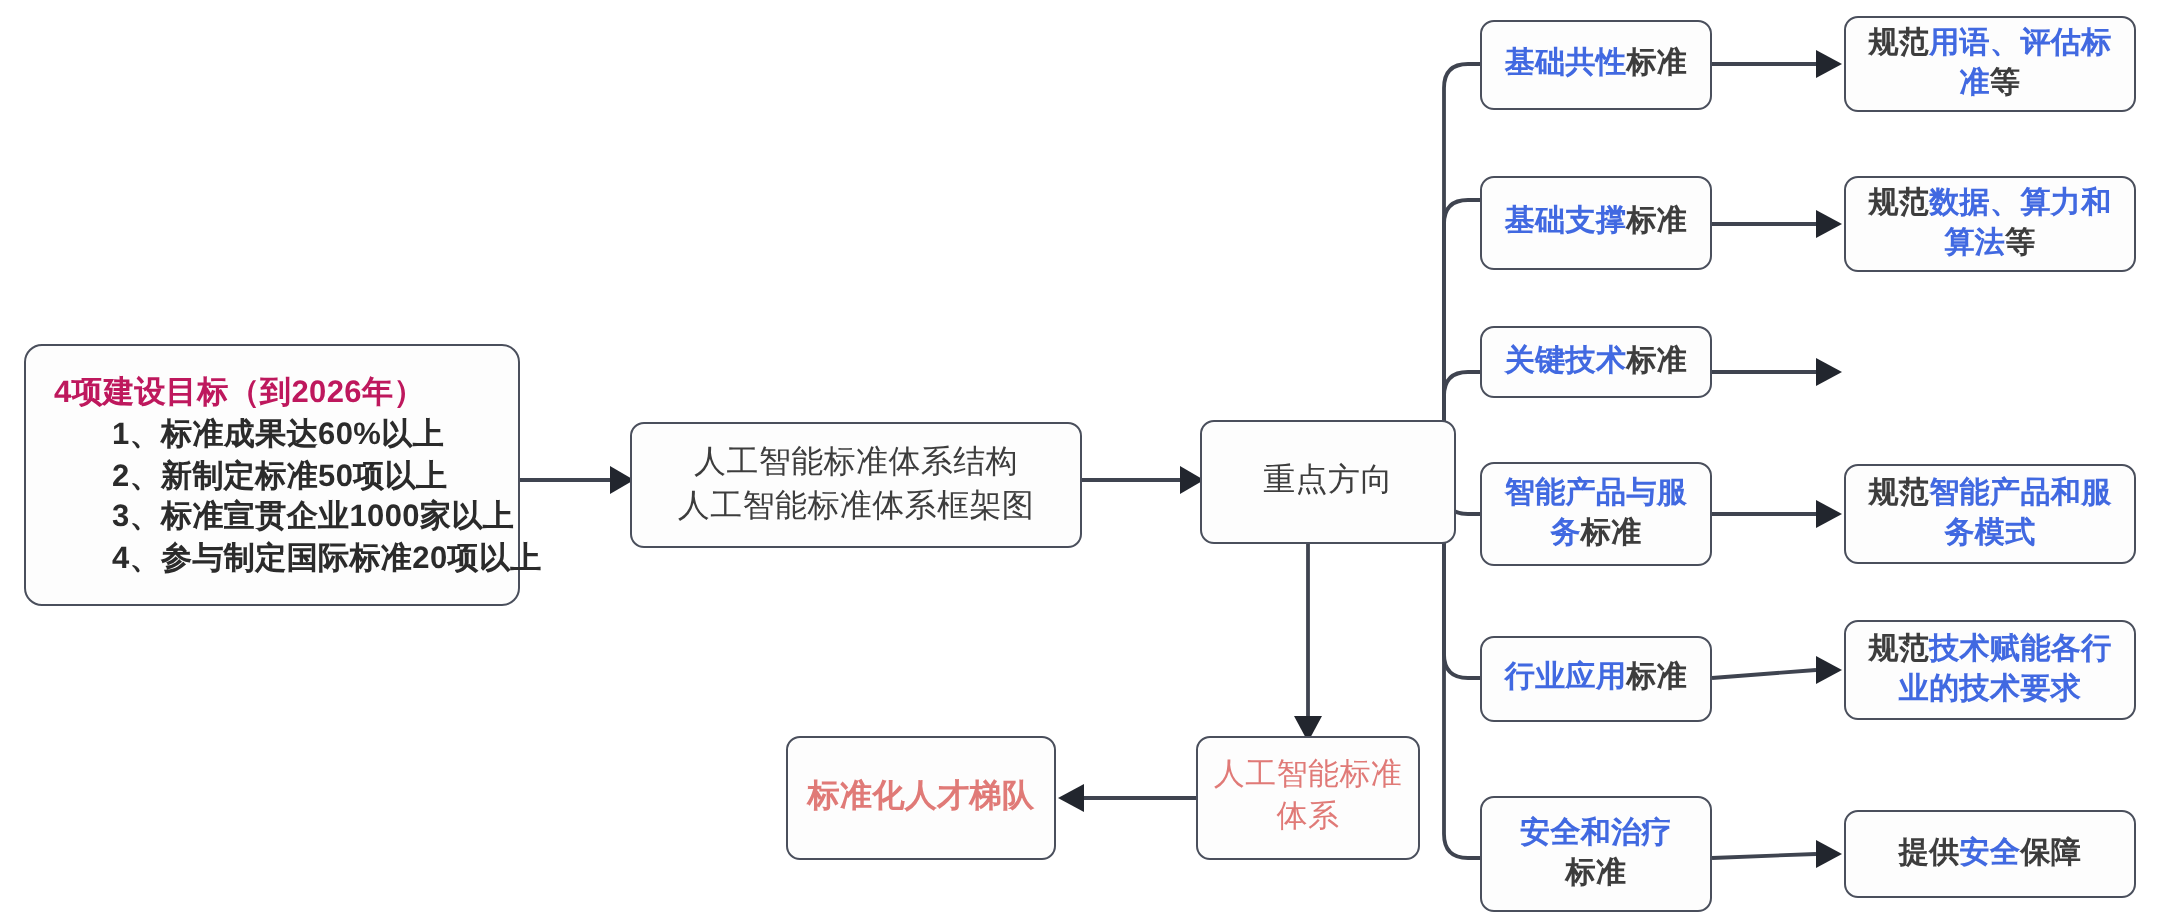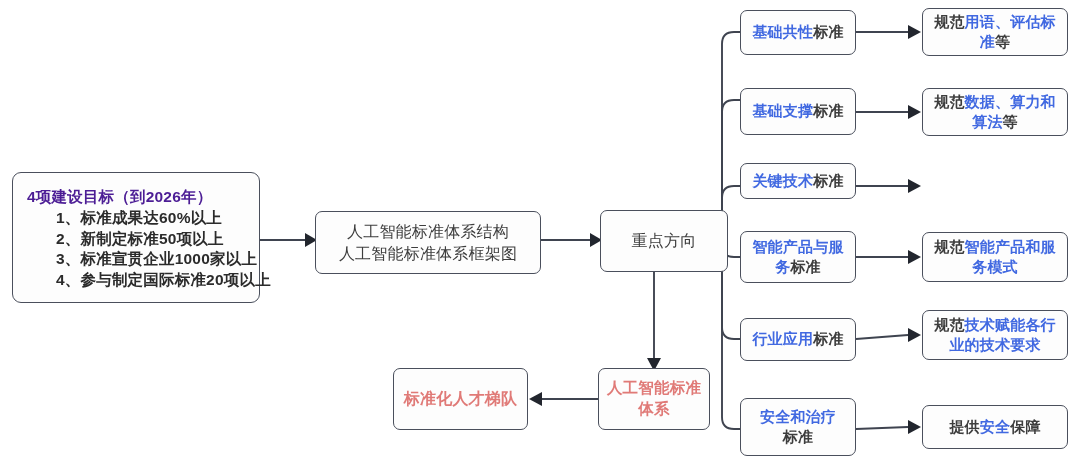--- a/index.html
+++ b/index.html
@@ -38,30 +38,30 @@
     justify-content: flex-start;
     font-size: 15.5px;
     border-radius: 9px;
   }
   #goal-box .inner {
     padding: 14px 0 0 14px;
     text-align: left;
     font-weight: 600;
     color: #2b2b2b;
   }
-  #goal-box .goal-title { color: #4c1d95; font-weight: 600; }
+  #goal-box .goal-title { color: #be185d; font-weight: 600; }
   #goal-box .goal-line { white-space: nowrap; margin-left: 29px; }
 
   
   #frame-box { left: 315px; top: 211px; width: 226px; height: 63px; font-size: 16px; }
   #focus-box { left: 600px; top: 210px; width: 128px; height: 62px; font-size: 16px; }
   #talent-box { left: 393px; top: 368px; width: 135px; height: 62px; font-size: 16px; }
   #talent-box .inner { color: #e07a77; font-weight: 600; }
   #system-box { left: 598px; top: 368px; width: 112px; height: 62px; font-size: 15.5px; }
-  #system-box .inner { color: #e07a77; font-weight: 700; }
+  #system-box .inner { color: #e07a77; font-weight: 400; }
 
   
   .cat-box {
     left: 740px; width: 116px;
     font-size: 15px; font-weight: 600;
   }
   
   .desc-box {
     left: 922px; width: 146px;
     font-size: 15px; font-weight: 600;

